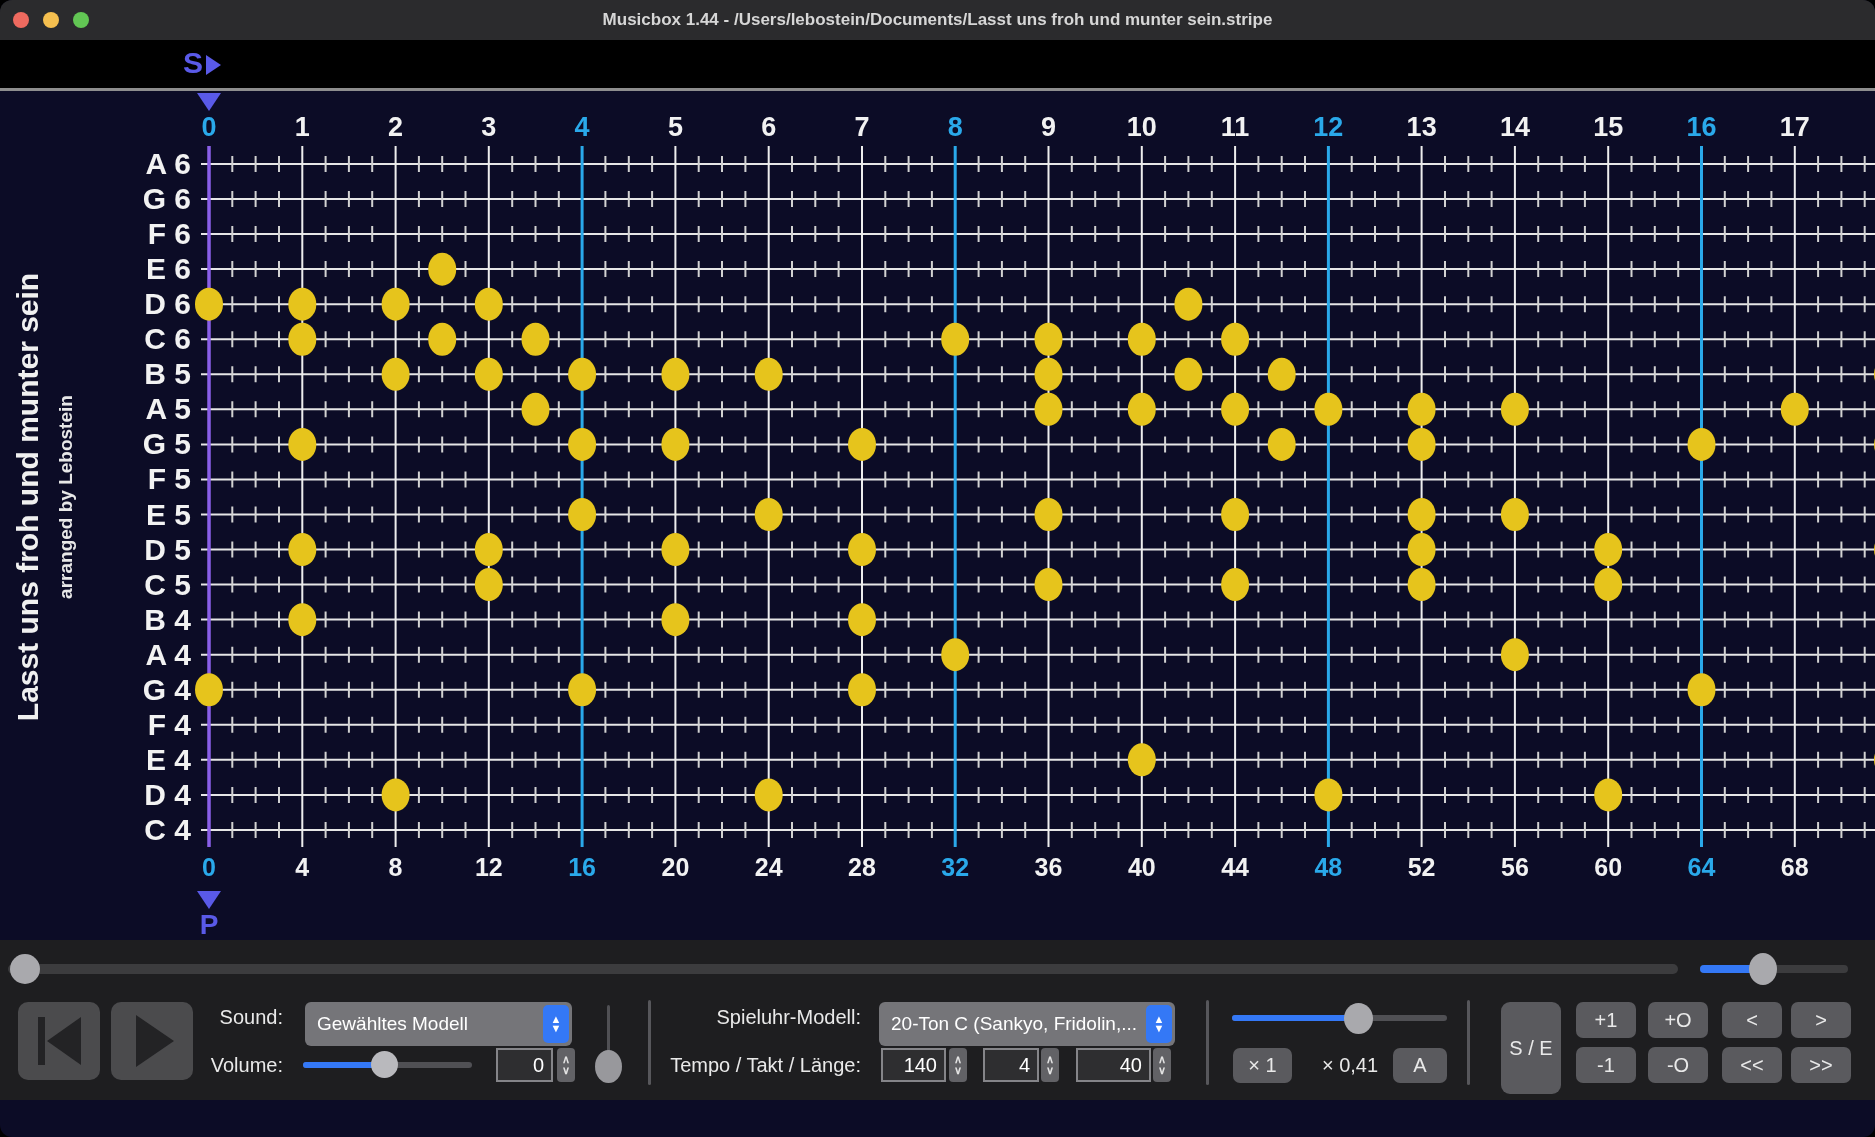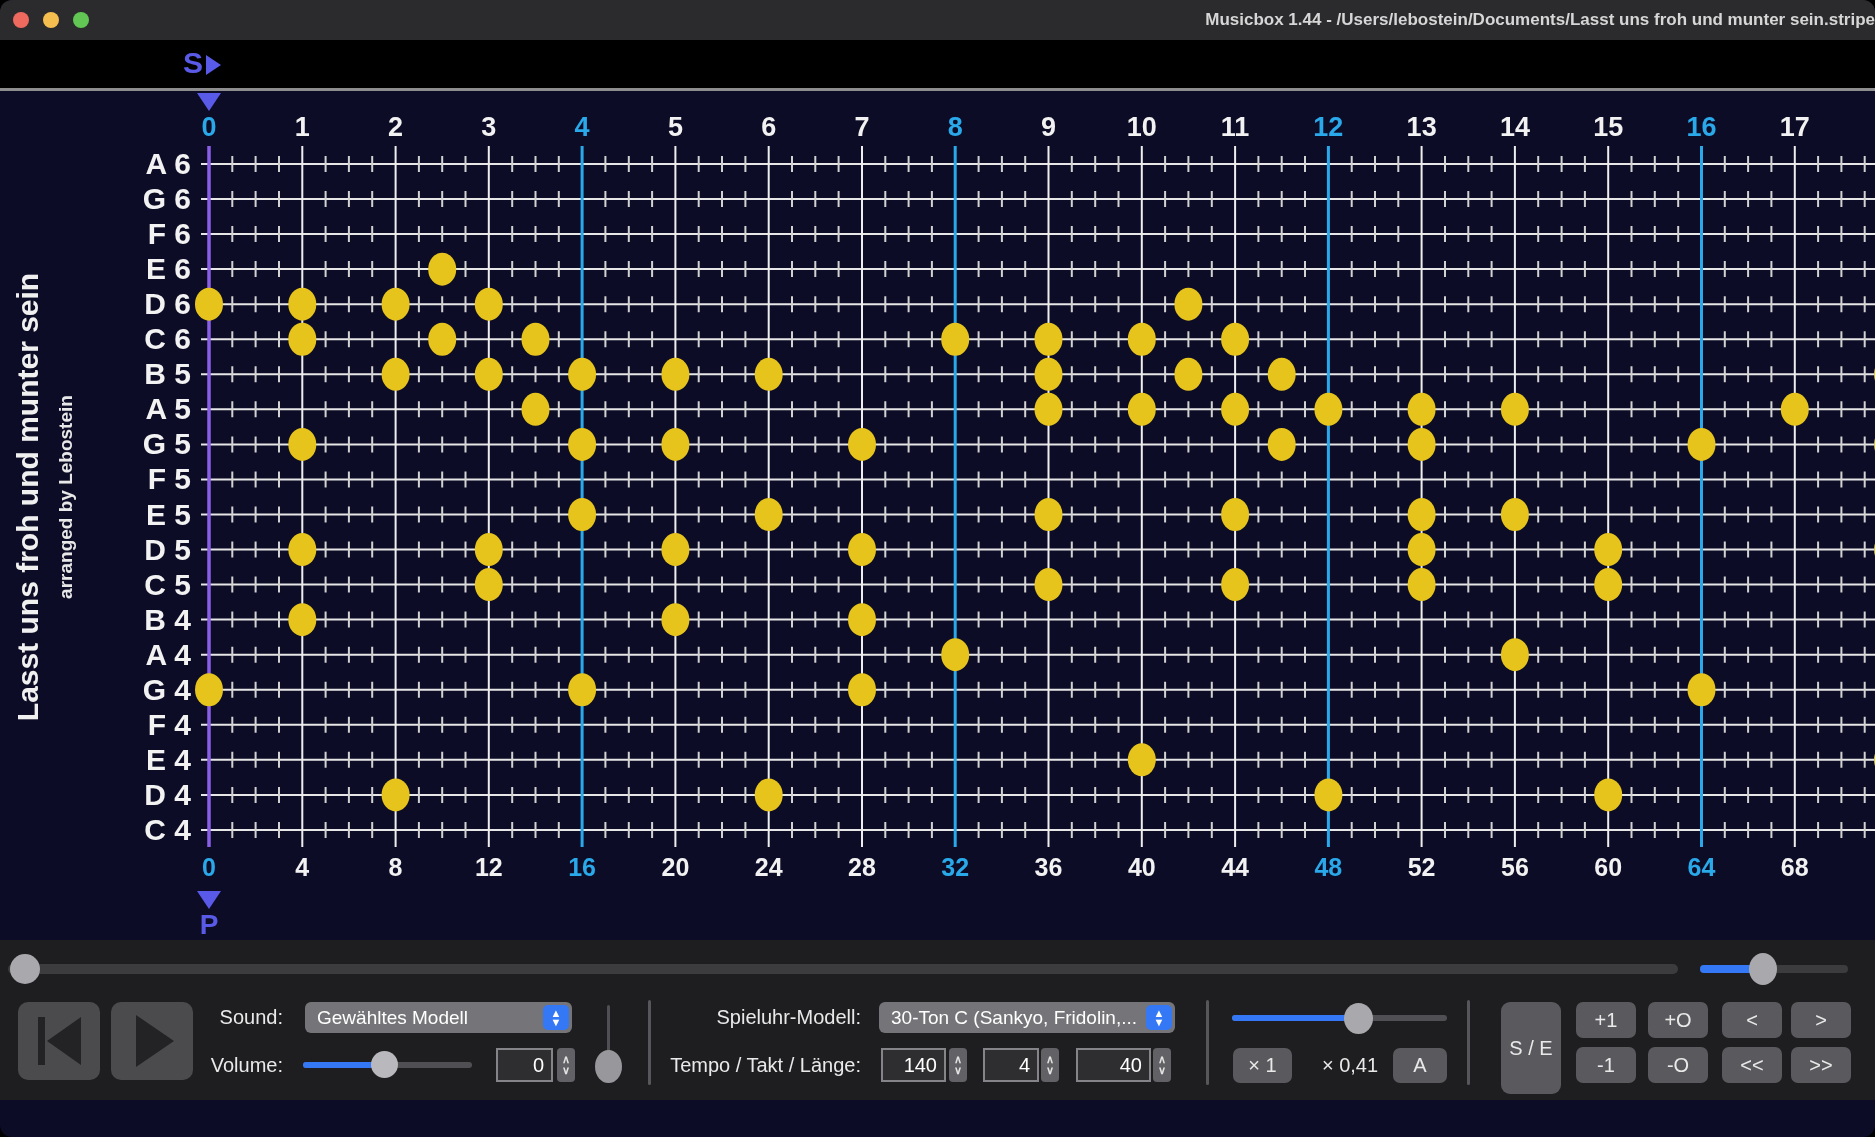--- a/index.html
+++ b/index.html
@@ -5,21 +5,21 @@
   html,body{margin:0;padding:0;background:#000;}
   *{box-sizing:border-box;}
   .window{
     position:relative;width:1875px;height:1137px;overflow:hidden;
     border-radius:12px;background:#0c0c26;
     font-family:"Liberation Sans", sans-serif;
   }
   
   .titlebar{position:absolute;left:0;top:0;width:1875px;height:40px;background:#2b2b2d;}
   .titlebar .title{position:absolute;left:0;right:0;top:0;height:40px;line-height:40px;
-    text-align:right;color:#d6d6d6;font-size:17px;font-weight:bold;}
+    text-align:center;color:#d6d6d6;font-size:17px;font-weight:bold;}
   .tl{position:absolute;top:12px;width:16px;height:16px;border-radius:50%;}
   .tl.red{left:13px;background:#ee6a5f;}
   .tl.yellow{left:43px;background:#f5bf4f;}
   .tl.green{left:73px;background:#62c654;}
   
   .topstrip{position:absolute;left:0;top:40px;width:1875px;height:48px;background:#000;}
   .s-marker{position:absolute;left:183px;top:6px;cursor:pointer;color:#5a5ae8;
     font-size:30px;font-weight:bold;display:flex;align-items:center;}
   .s-tri{width:0;height:0;border-left:15px solid #5a5ae8;border-top:10px solid transparent;
     border-bottom:10px solid transparent;margin-left:3px;margin-top:3px;}
@@ -32,21 +32,21 @@
   .knob{position:absolute;background:#a9a9ad;border-radius:50%;}
   .bluefill{position:absolute;background:#3478f6;border-radius:4px;}
   .ctl-label{position:absolute;color:#e9e9e9;font-size:20px;font-weight:400;
     transform:translateY(-50%);white-space:nowrap;}
   .right{text-align:right;}
   .bigbtn{position:absolute;width:82px;height:78px;background:#4b4b4d;border:none;
     border-radius:10px;cursor:pointer;display:flex;align-items:center;justify-content:center;}
   .tri-left{width:0;height:0;border-right:34px solid #232325;border-top:24px solid transparent;border-bottom:24px solid transparent;}
   .bar-v{width:7px;height:48px;background:#232325;margin-right:2px;}
   .tri-right{width:0;height:0;border-left:38px solid #232325;border-top:26px solid transparent;border-bottom:26px solid transparent;margin-left:6px;}
-  .popup{position:absolute;height:31px;background:#757579;border-radius:6px;border:none;
+  .popup{position:absolute;height:44px;background:#757579;border-radius:6px;border:none;
     color:#fff;font-size:19px;text-align:right;padding:0 34px 0 12px;cursor:pointer;
     display:flex;align-items:center;white-space:nowrap;overflow:hidden;}
   .popup .cap{position:absolute;right:3px;top:3px;bottom:3px;width:26px;background:#3478f6;
     border-radius:5px;display:flex;flex-direction:column;align-items:center;justify-content:center;
     color:#fff;font-size:11px;line-height:9px;font-weight:bold;}
   .numfield{position:absolute;height:34px;background:#2e2e30;border:2px solid #858589;
     color:#fff;font-size:20px;text-align:right;padding:0 7px;display:flex;align-items:center;justify-content:flex-end;}
   .stepper{position:absolute;width:18px;height:34px;background:#626266;border-radius:4px;
     display:flex;flex-direction:column;align-items:center;justify-content:center;color:#e2e2e2;
     font-size:11px;line-height:11px;font-weight:bold;cursor:pointer;}
@@ -253,21 +253,21 @@
         <span>∧</span>
         <span>∨</span>
       </div>
     <div class="track" style="left:607px;top:65px;width:3px;height:62px;background:#505054;"></div>
     <div class="knob" style="left:595px;top:110px;width:27px;height:33px;background:#98989c;"></div>
 
     <div class="vdiv" style="left:648px;top:60px;height:85px;"></div>
 
     <div class="ctl-label right" style="left:640px;top:77px;width:221px;">Spieluhr-Modell:</div>
     <div class="popup" style="left:879px;top:62px;width:296px;">
-      <span>30-Ton C (Sankyo, Fridolin,...</span>
+      <span>20-Ton C (Sankyo, Fridolin,...</span>
       <span class="cap">
           <span>▲</span>
           <span>▼</span>
         </span>
     </div>
     <div class="ctl-label right" style="left:600px;top:125px;width:261px;">Tempo / Takt / Länge:</div>
     <div class="numfield" style="left:881px;top:108px;width:65px;">140</div>
     <div class="stepper" style="left:949px;top:108px;">
         <span>∧</span>
         <span>∨</span>

